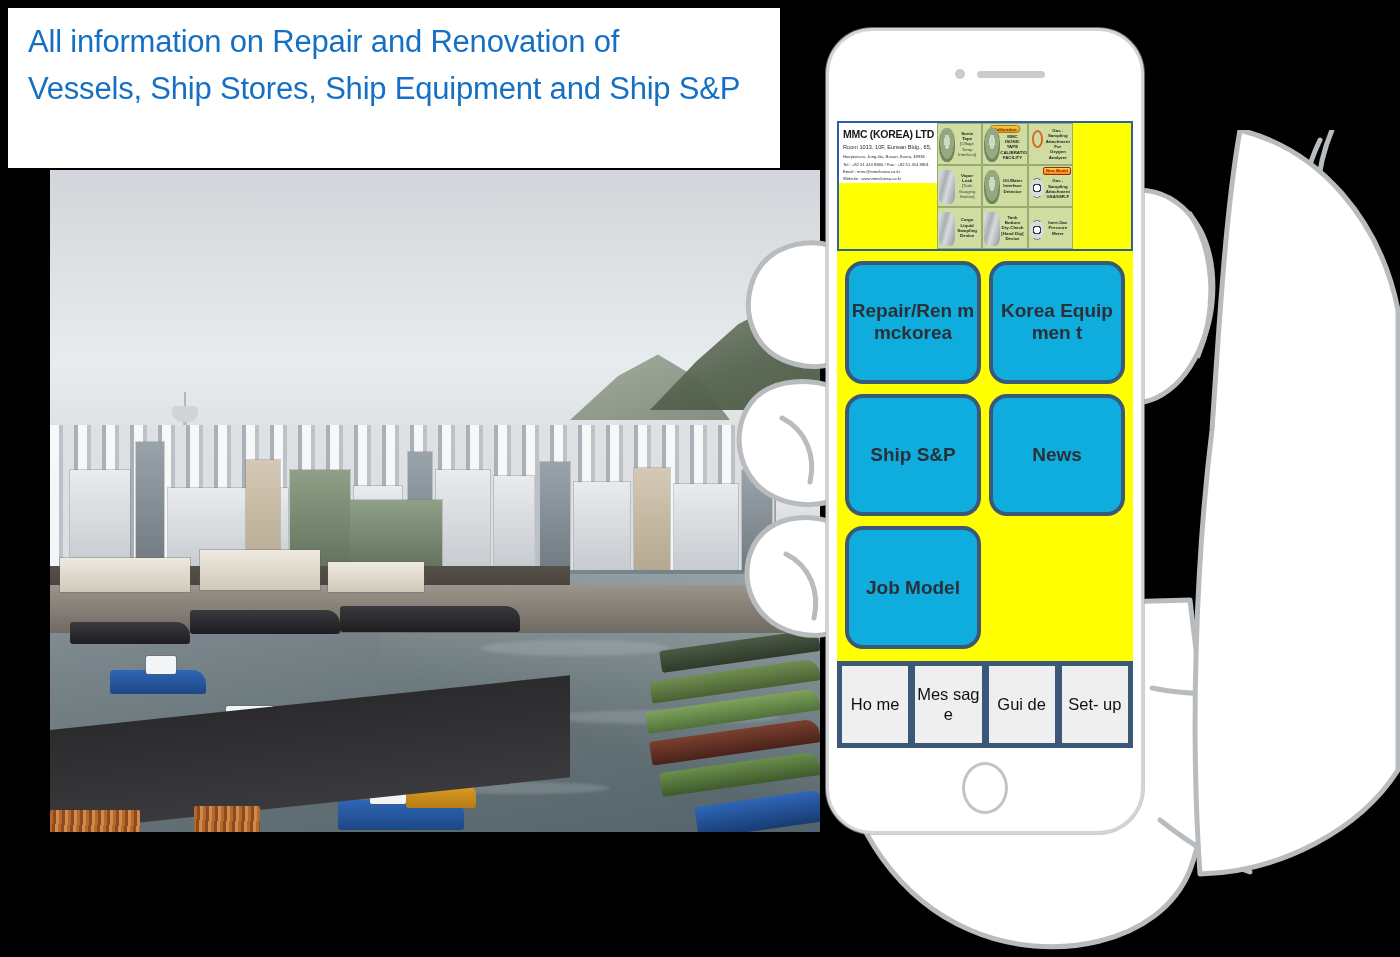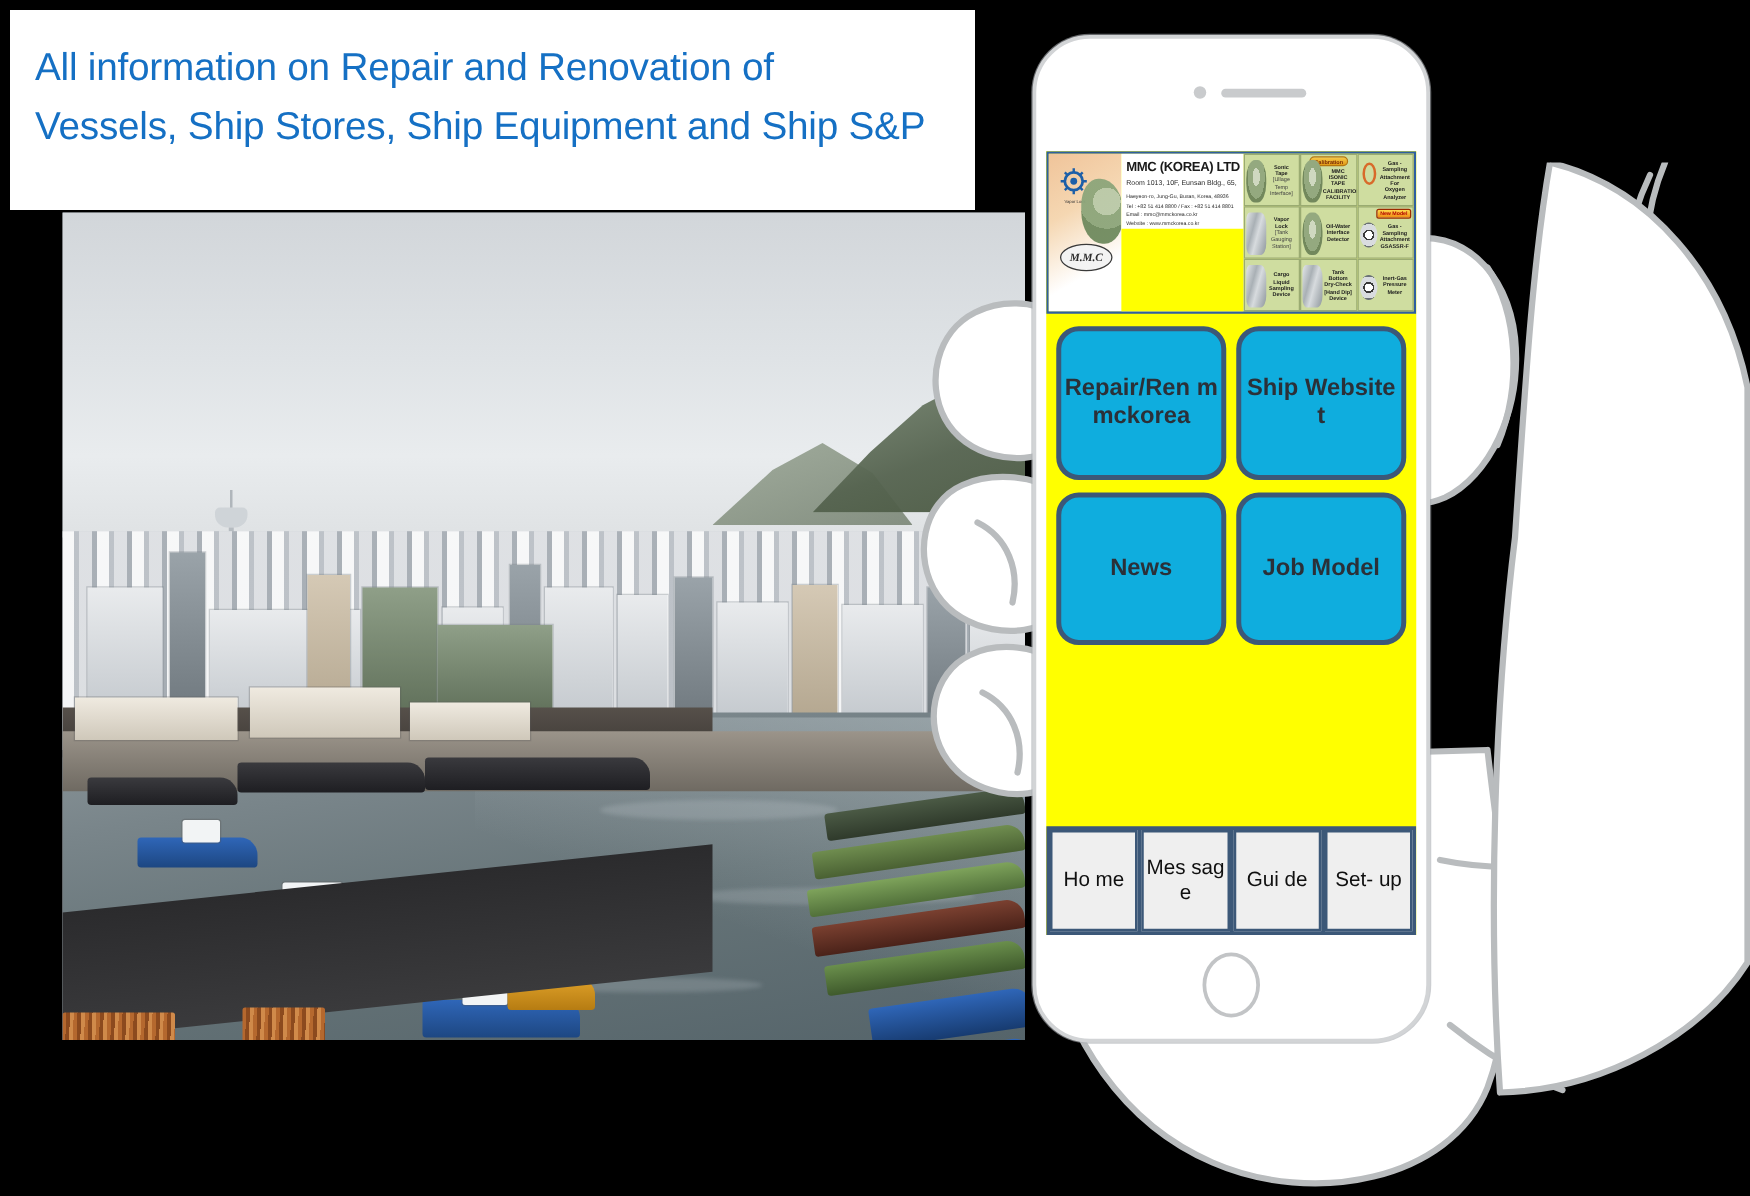--- a/index.html
+++ b/index.html
@@ -10,21 +10,21 @@
     overflow: hidden;
   }
   #stage { position: relative; width: 1400px; height: 957px; background: #000; }
 
   
   #headline-card {
     position: absolute; left: 8px; top: 8px; width: 772px; height: 160px;
     background: #ffffff;
   }
   #headline-text {
-    position: absolute; left: 20px; top: 22px; width: 740px;
+    position: absolute; left: 20px; top: 10px; width: 740px;
     color: #1570c4;
     font-size: 31px; line-height: 1.52;
     font-family: "Liberation Sans", sans-serif;
     letter-spacing: -0.2px;
     white-space: pre-line;
   }
 
   
   #photo-frame {
     position: absolute; left: 50px; top: 170px; width: 770px; height: 662px;
@@ -369,41 +369,20 @@
   </svg>
 
   <div id="phone">
     <div id="phone-camera"></div>
     <div id="phone-speaker"></div>
 
     <div id="screen">
 
       <div id="banner">
 
-        <div id="banner-logo">
-          <svg class="gear-ico" viewBox="0 0 40 40">
-            <g fill="#1d5fa8">
-              <circle cx="20" cy="20" r="13" fill="none" stroke="#1d5fa8" stroke-width="4"></circle>
-              <circle cx="20" cy="20" r="5"></circle>
-              <g stroke="#1d5fa8" stroke-width="3.5">
-                <line x1="20" y1="1" x2="20" y2="8"></line>
-                  <line x1="20" y1="32" x2="20" y2="39"></line>
-                <line x1="1" y1="20" x2="8" y2="20"></line>
-                  <line x1="32" y1="20" x2="39" y2="20"></line>
-                <line x1="7" y1="7" x2="12" y2="12"></line>
-                  <line x1="28" y1="28" x2="33" y2="33"></line>
-                <line x1="33" y1="7" x2="28" y2="12"></line>
-                  <line x1="12" y1="28" x2="7" y2="33"></line>
-              </g>
-            </g>
-          </svg>
-          <div class="logo-caption">Vapor Lock</div>
-          <div class="vaporlock-art"></div>
-          <div class="mmc-oval">M.M.C</div>
-        </div>
 
         <div id="banner-company">
           <div class="co-name">MMC (KOREA) LTD</div>
           <div class="co-line co-l1">Room 1013, 10F, Eunsan Bldg., 65,</div>
           <div class="co-line co-l2">Haeyeon-ro, Jung-Gu, Busan, Korea, 48936</div>
           <div class="co-line co-l3">Tel : +82 51 414 8800  /  Fax : +82 51 414 8801</div>
           <div class="co-line co-l4">Email : mmc@mmckorea.co.kr</div>
           <div class="co-line co-l5">Website : www.mmckorea.co.kr</div>
           <div class="co-yellow"></div>
         </div>
@@ -473,21 +452,22 @@
             <div class="bart gauge"></div>
             <div class="blabel"><span>Inert-Gas
 Pressure
 Meter</span></div>
           </div>
         </div>
       </div>
 
       <div id="btn-grid">
         <div class="appbtn">Repair/Ren mmckorea</div>
-        <div class="appbtn">Ship Website t</div>
+        <div class="appbtn">Korea Equipmen t</div>
+        <div class="appbtn">Ship S&amp;P</div>
         <div class="appbtn">News</div>
         <div class="appbtn">Job Model</div>
       </div>
 
       <div id="tabbar">
         <div class="tab">Ho me</div>
         <div class="tab">Mes sage</div>
         <div class="tab">Gui de</div>
         <div class="tab">Set- up</div>
       </div>

